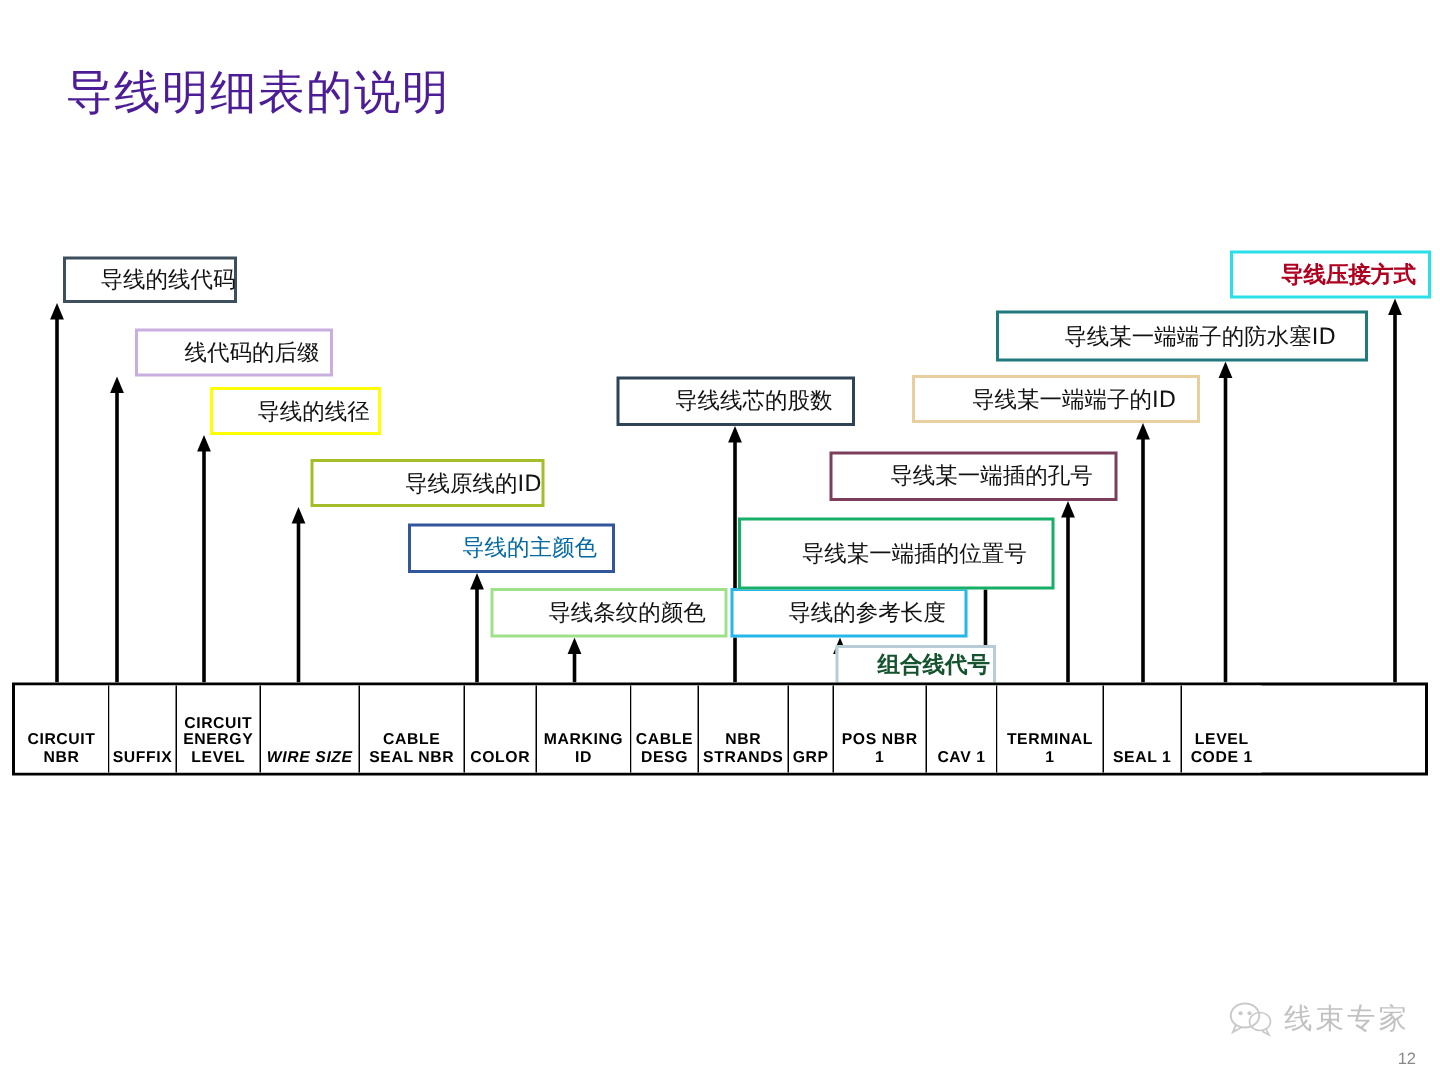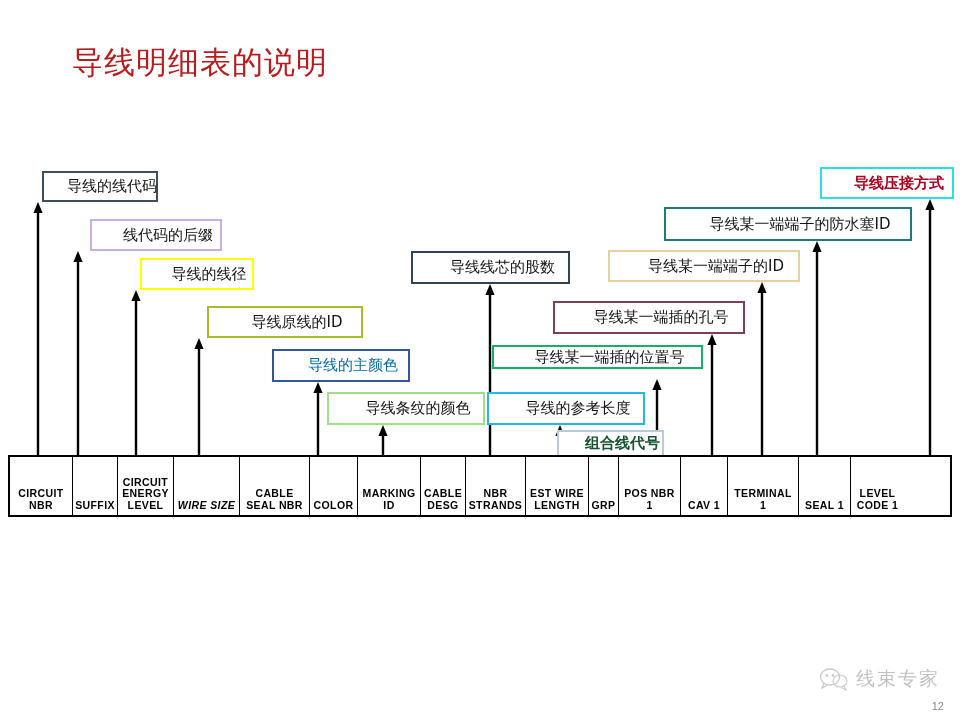--- a/index.html
+++ b/index.html
@@ -5,22 +5,22 @@
   html,body{margin:0;padding:0;}
   body{
     width:960px;height:720px;overflow:hidden;background:#ffffff;
     font-family:"Liberation Sans","DejaVu Sans",sans-serif;
     -webkit-font-smoothing:antialiased;
   }
   #slide{position:relative;width:960px;height:720px;background:#fff;}
 
   
   .slide-title{
-    position:absolute;left:72px;top:44px;
-    font-size:31px;line-height:1.2;color:#b91c1c;
+    position:absolute;left:44px;top:44px;
+    font-size:31px;line-height:1.2;color:#4c1d95;
     font-family:"DejaVu Sans","Liberation Sans",sans-serif;
     letter-spacing:1px;white-space:nowrap;
   }
 
   
   .callout{
     position:absolute;box-sizing:border-box;
     background:#ffffff;
     display:flex;align-items:center;justify-content:center;
     font-size:15px;line-height:1;color:#131313;
@@ -134,39 +134,39 @@
   <div id="callout-layer">
       <div class="callout" style="left: 42px; top: 171px; width: 116px; height: 31px; border: 2.5px solid rgb(61, 79, 92); color: rgb(19, 19, 19);">
         <span>导线的线代码</span>
       </div>
       <div class="callout" style="left: 90px; top: 219px; width: 132px; height: 32px; border: 2.5px solid rgb(201, 174, 224); color: rgb(19, 19, 19); text-align: center;">
         <span>线代码的后缀</span>
       </div>
       <div class="callout" style="left: 140px; top: 258px; width: 114px; height: 32px; border: 2.5px solid rgb(255, 255, 0); color: rgb(19, 19, 19);">
         <span>导线的线径</span>
       </div>
-      <div class="callout" style="left: 207px; top: 306px; width: 156px; height: 32px; border: 2.5px solid rgb(166, 189, 42); color: rgb(19, 19, 19);">
+      <div class="callout" style="left: 207px; top: 306px; width: 156px; height: 32px; border: 2.5px solid rgb(166, 189, 42); color: rgb(19, 19, 19); justify-content: flex-end;">
         <span>导线原线的ID</span>
       </div>
       <div class="callout" style="left: 272px; top: 349px; width: 138px; height: 33px; border: 2.5px solid rgb(49, 86, 155); color: #0369a1;">
         <span>导线的主颜色</span>
       </div>
       <div class="callout" style="left: 327px; top: 392px; width: 158px; height: 33px; border: 2.5px solid rgb(159, 224, 138); color: rgb(19, 19, 19);">
         <span>导线条纹的颜色</span>
       </div>
       <div class="callout" style="left: 411px; top: 251px; width: 159px; height: 33px; border: 2.5px solid rgb(46, 67, 86); color: rgb(19, 19, 19);">
         <span>导线线芯的股数</span>
       </div>
       <div class="callout" style="left: 487px; top: 392px; width: 158px; height: 33px; border: 2.5px solid rgb(39, 182, 232); color: rgb(19, 19, 19);">
         <span>导线的参考长度</span>
       </div>
       <div class="callout bold" style="left: 557px; top: 430px; width: 107px; height: 27px; border: 2.5px solid rgb(184, 204, 214); color: #14532d;">
         <span>组合线代号</span>
       </div>
-      <div class="callout" style="left: 492px; top: 345px; width: 211px; height: 24px; border: 2.5px solid rgb(23, 174, 103); color: rgb(19, 19, 19);">
+      <div class="callout" style="left: 492px; top: 345px; width: 211px; height: 48px; border: 2.5px solid rgb(23, 174, 103); color: rgb(19, 19, 19);">
         <span>导线某一端插的位置号</span>
       </div>
       <div class="callout" style="left: 553px; top: 301px; width: 192px; height: 33px; border: 2.5px solid rgb(123, 63, 93); color: rgb(19, 19, 19);">
         <span>导线某一端插的孔号</span>
       </div>
       <div class="callout" style="left: 608px; top: 250px; width: 192px; height: 32px; border: 2.5px solid rgb(232, 207, 160); color: rgb(19, 19, 19);">
         <span>导线某一端端子的ID</span>
       </div>
       <div class="callout" style="left: 664px; top: 207px; width: 248px; height: 34px; border: 2.5px solid rgb(30, 122, 124); color: rgb(19, 19, 19);">
         <span>导线某一端端子的防水塞ID</span>
@@ -203,24 +203,20 @@
         <span>MARKING</span>
         <span>ID</span>
       </div>
       <div class="col" style="width: 45px; flex: 0 0 45px;">
         <span>CABLE</span>
         <span>DESG</span>
       </div>
       <div class="col" style="width: 60px; flex: 0 0 60px;">
         <span>NBR</span>
         <span>STRANDS</span>
-      </div>
-      <div class="col" style="width: 63px; flex: 0 0 63px;">
-        <span>EST WIRE</span>
-        <span>LENGTH</span>
       </div>
       <div class="col" style="width: 30px; flex: 0 0 30px;">
         <span>GRP</span>
       </div>
       <div class="col" style="width: 62px; flex: 0 0 62px;">
         <span>POS NBR</span>
         <span>1</span>
       </div>
       <div class="col" style="width: 47px; flex: 0 0 47px;">
         <span>CAV 1</span>

